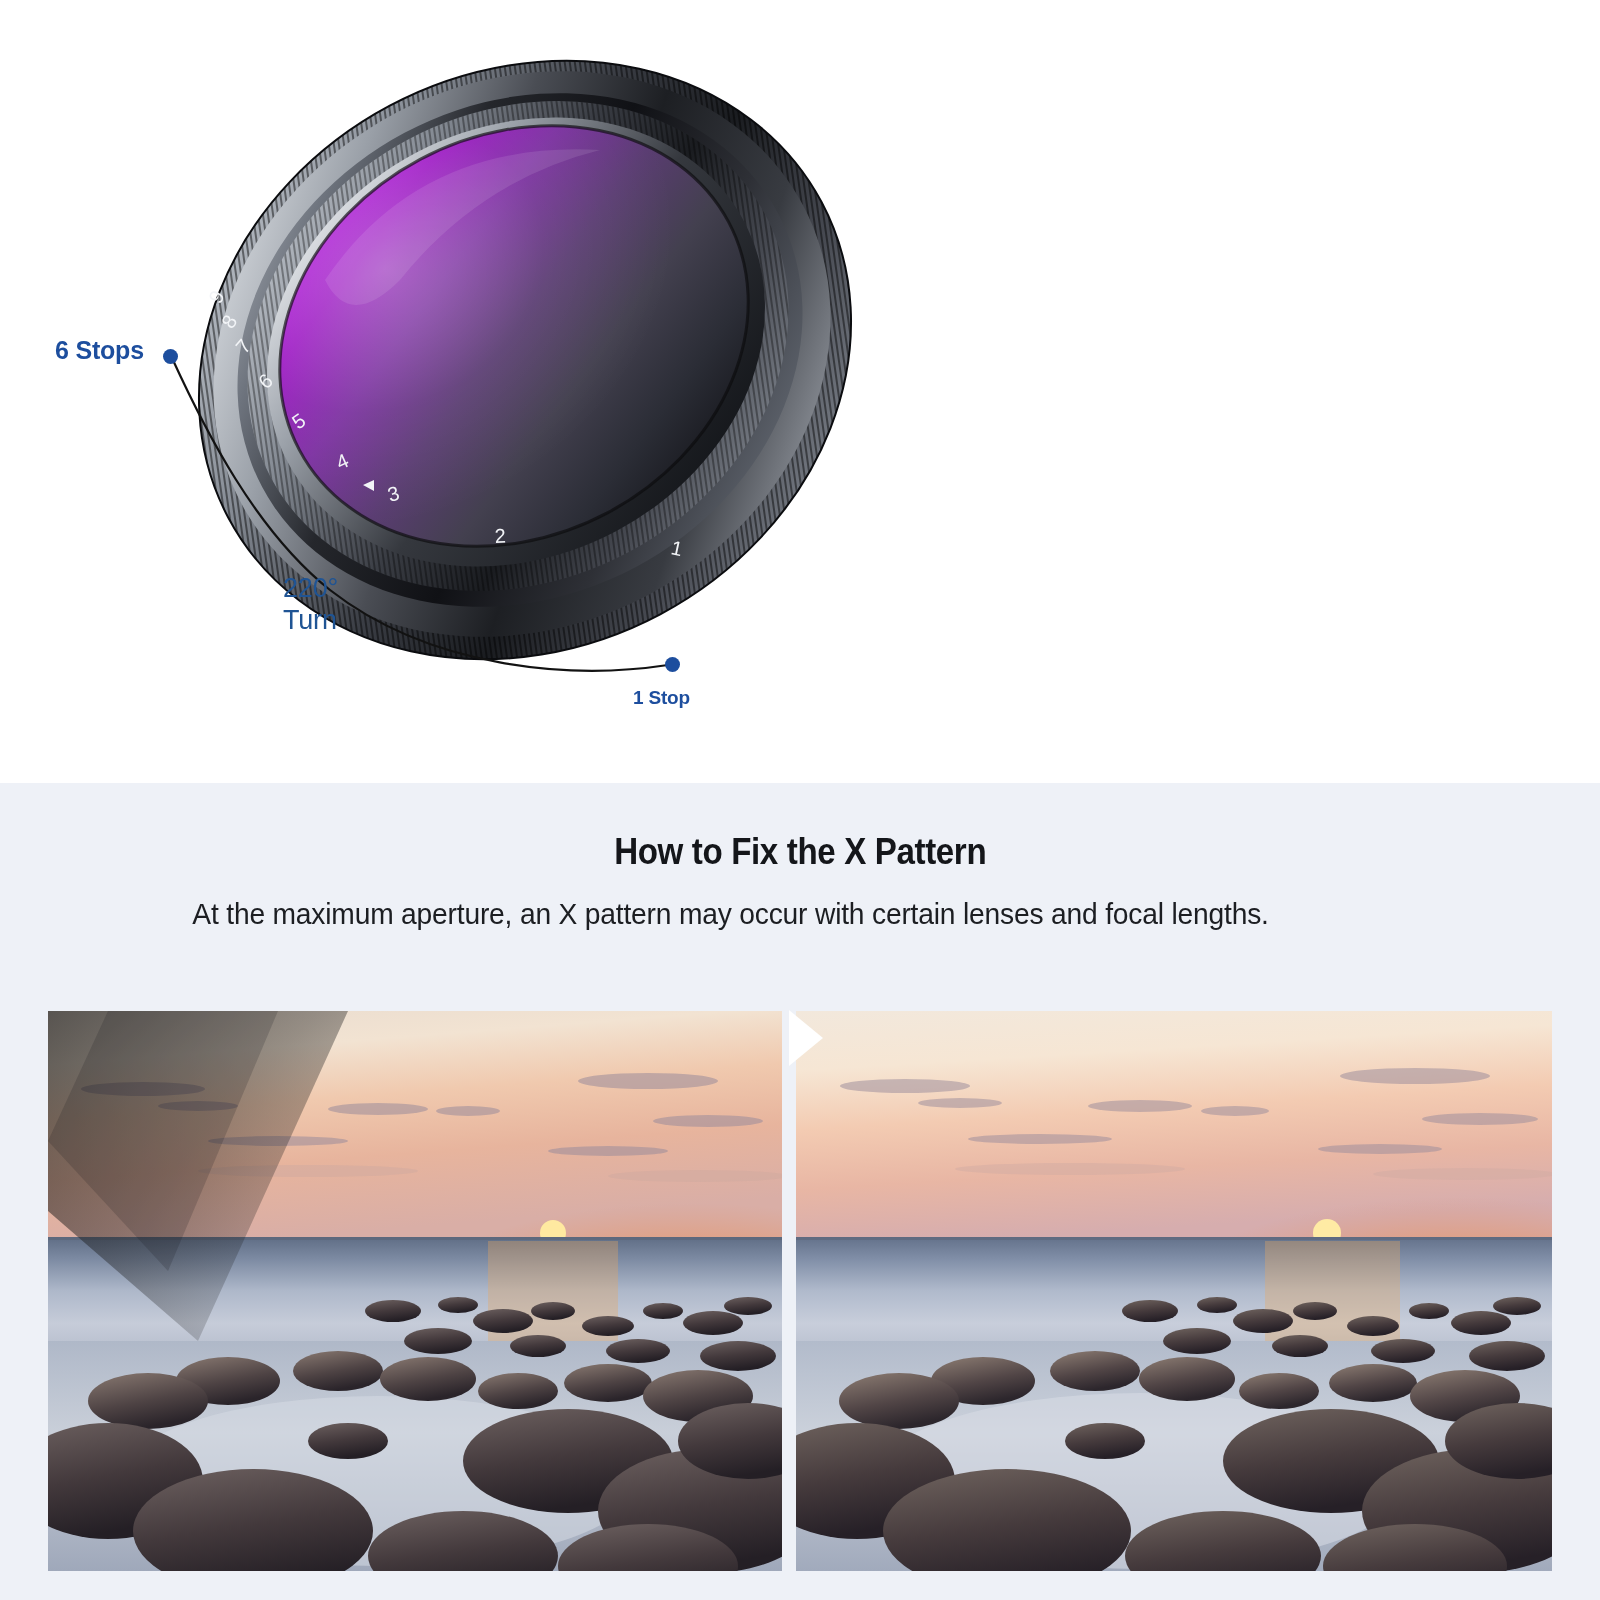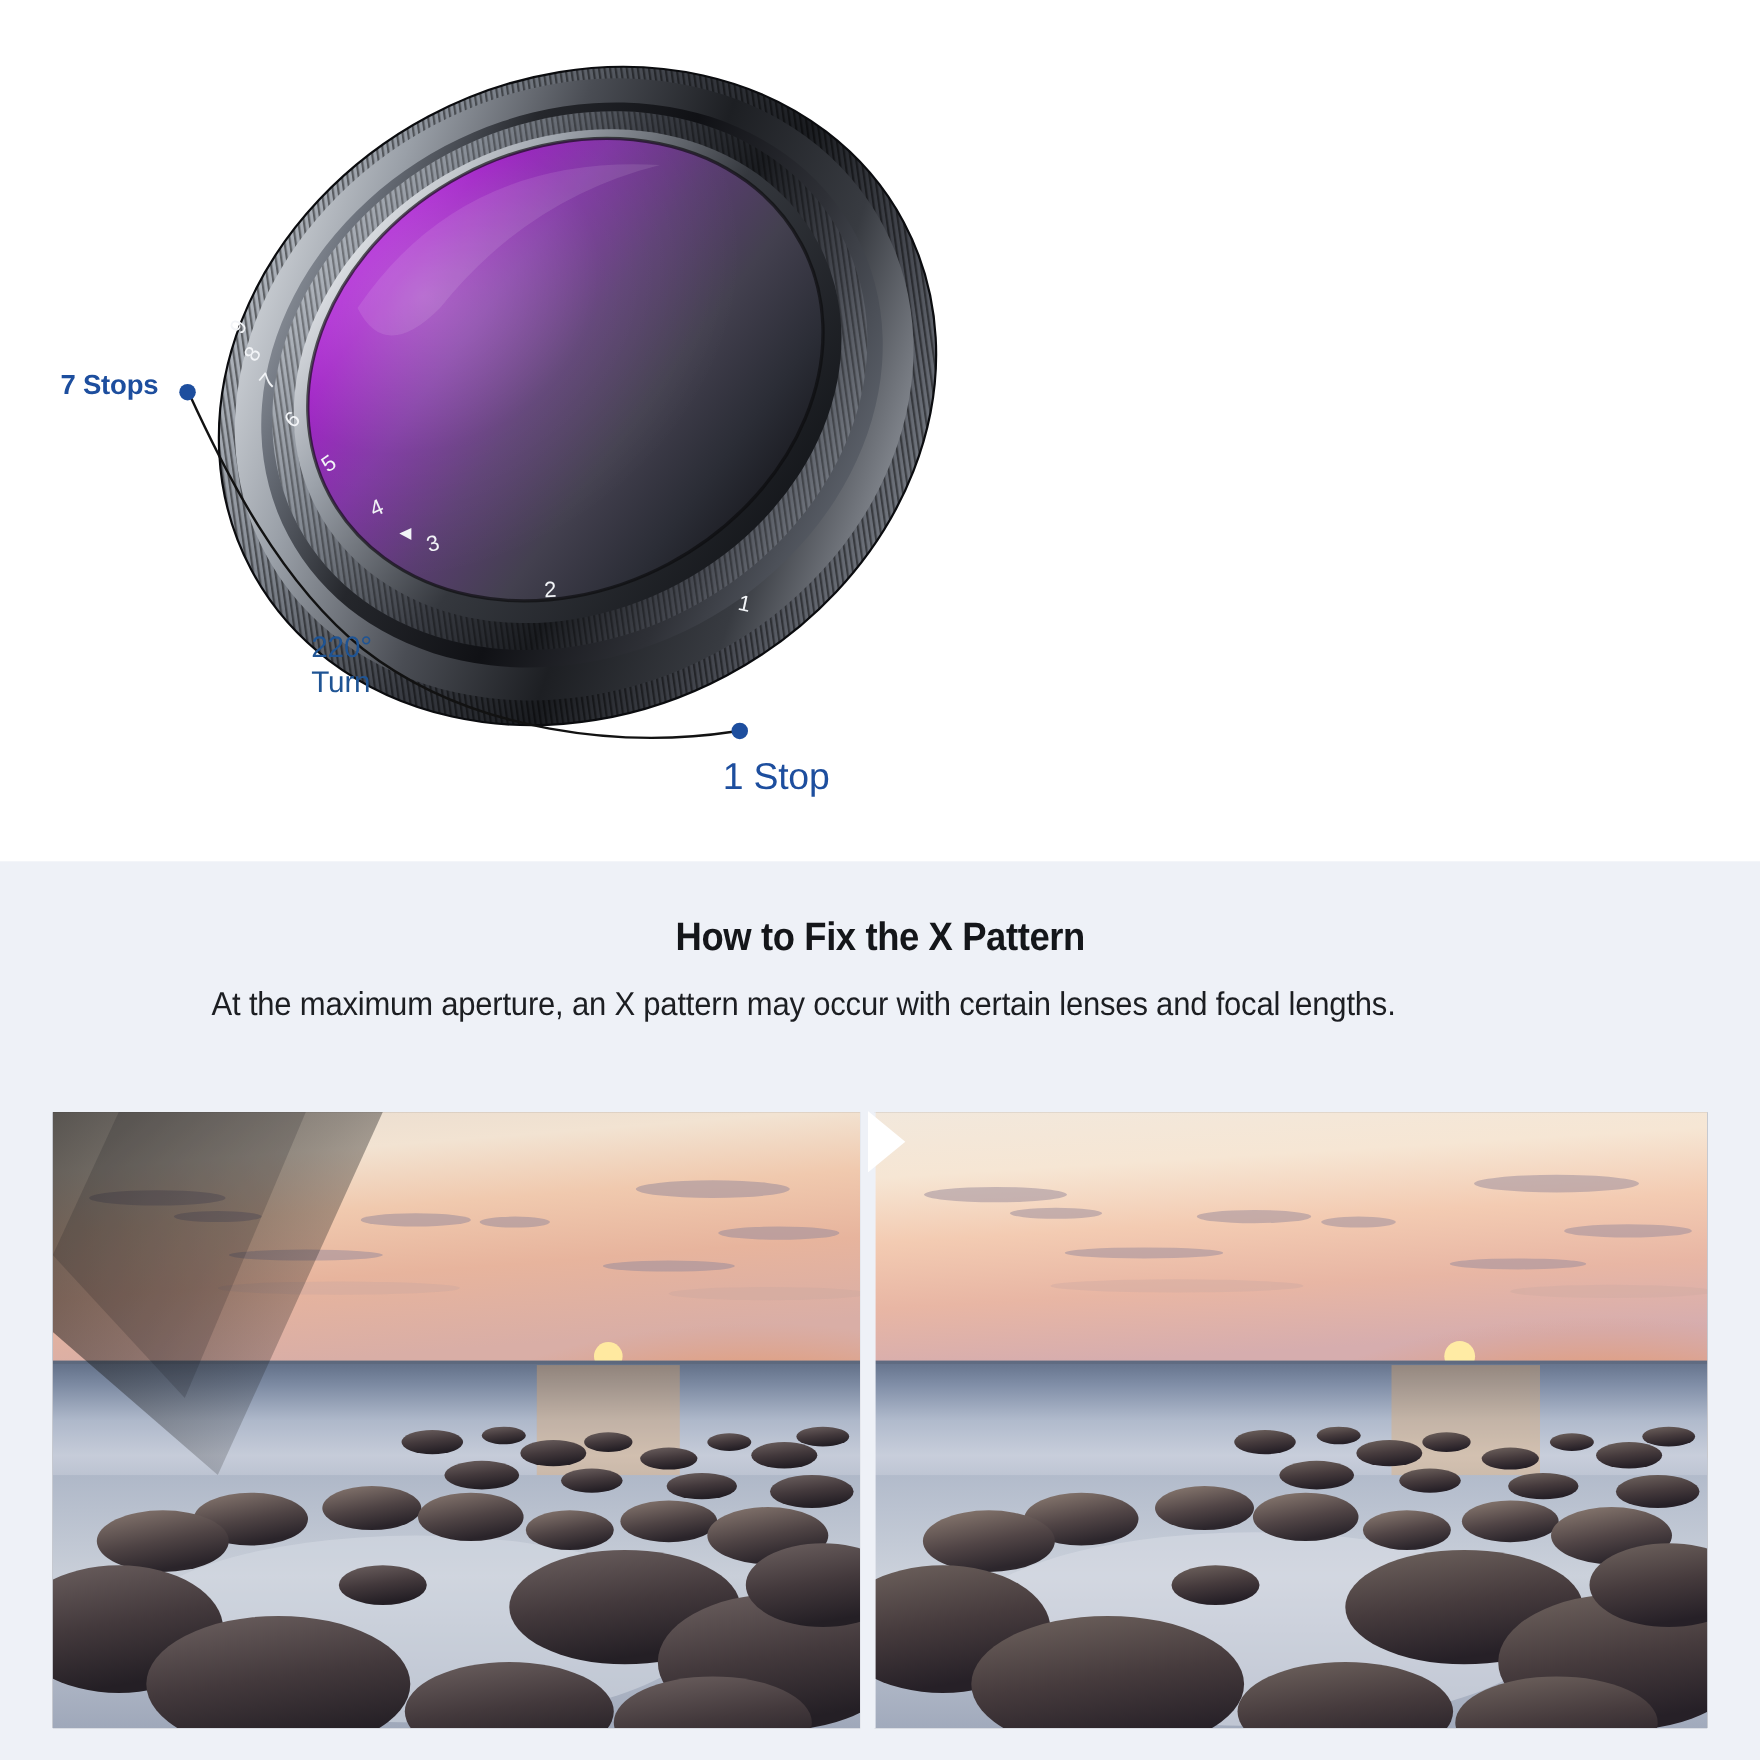--- a/index.html
+++ b/index.html
@@ -29,21 +29,21 @@
     white-space:nowrap;
     letter-spacing:-0.2px;
   }
   .callout-9stops{
     left:55px;top:336px;
     font-size:25px;font-weight:bold;color:#1D4E9E;
     font-stretch:condensed;
   }
   .callout-1stop{
     left:633px;top:687px;
-    font-size:34px;font-weight:normal;color:#1D4E9E;margin-left:24px;
+    font-size:19px;font-weight:bold;color:#1D4E9E;
   }
   .callout-360{
     left:283px;top:572px;
     font-size:27px;font-weight:normal;color:#1F5494;
     line-height:32px;
   }
   .callout-360 div{display:block;}
 
   .dot{
     position:absolute;width:15px;height:15px;border-radius:50%;
@@ -227,21 +227,21 @@
       </svg>
     </div>
 
     <svg class="leader-svg" viewBox="0 0 900 783" xmlns="http://www.w3.org/2000/svg">
       <path d="M 172 358 C 205 430 255 530 330 590 C 430 668 570 680 668 665" fill="none" stroke="#121212" stroke-width="2.2"></path>
     </svg>
 
     <span class="dot dot-9"></span>
     <span class="dot dot-1"></span>
 
-    <div class="callout callout-9stops">7 Stops</div>
+    <div class="callout callout-9stops">6 Stops</div>
 
     <div class="callout callout-1stop">1 Stop</div>
 
     <div class="callout callout-360">
       <div>220°</div>
       <div>Turn</div>
     </div>
 
   </div>
 

